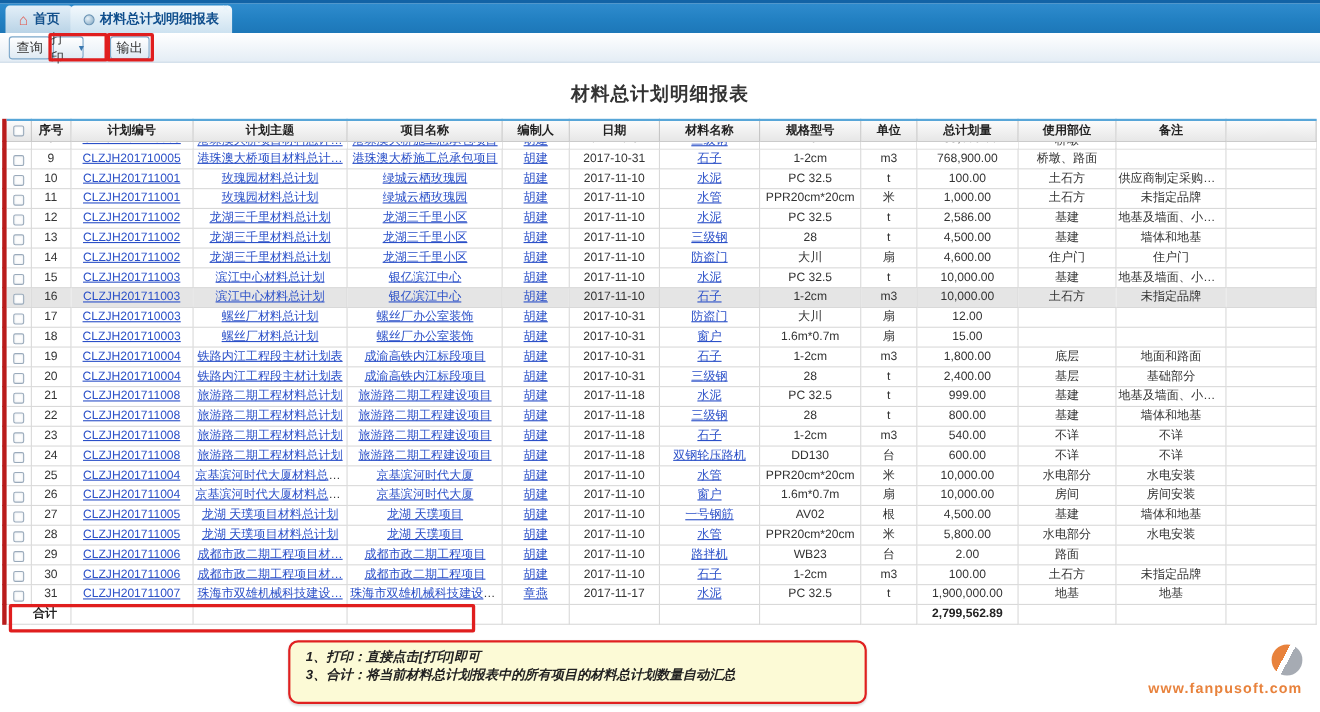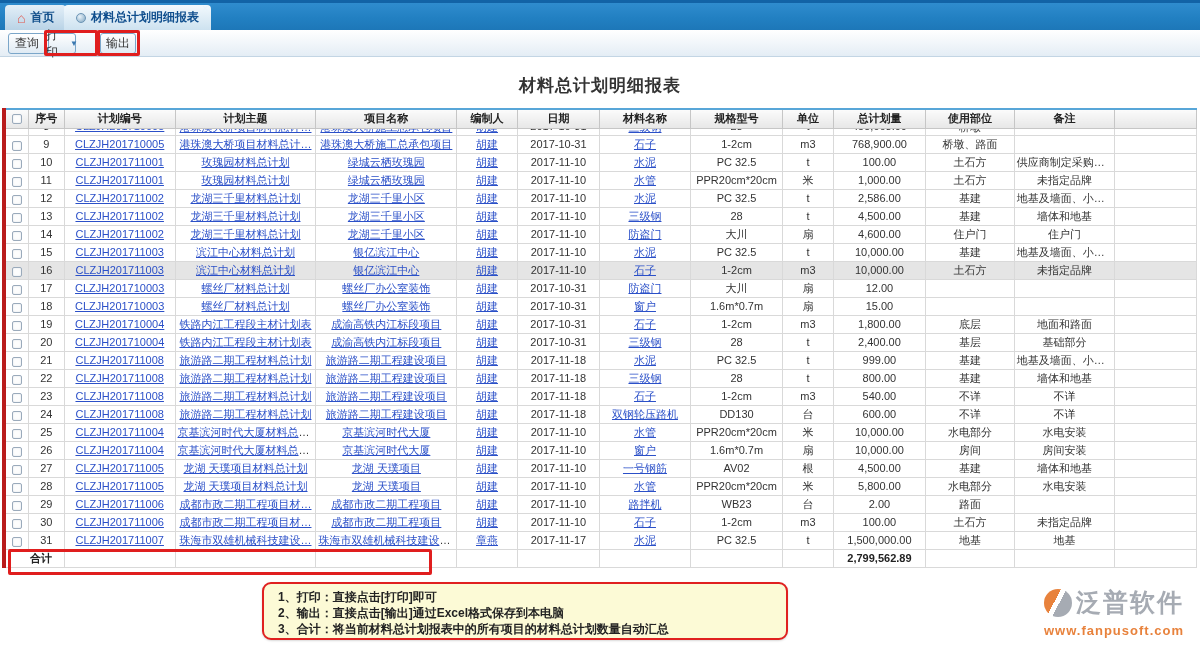--- a/index.html
+++ b/index.html
@@ -60,21 +60,21 @@
   th .cb { margin-top:0; }
   tr.clip td { height:7px; line-height:normal; position:relative; padding:0; }
   tr.clip td .clip-inner { position:absolute; top:-9px; left:0; right:0; text-align:center;
     font-size:11px; white-space:nowrap; overflow:hidden; }
   .total-row td { font-weight:bold; color:#222; }
   .total-label { text-align:right; padding-left:14px !important; }
 
   
   .notebox { position:absolute; left:262px; top:582px; width:526px; height:58px;
     background:#fcfad6; border:2px solid #e02020; border-radius:9px;
-    padding:5px 14px 0; box-shadow:0 1px 2px rgba(0,0,0,.15); }
+    padding:5px 14px 0; box-shadow:0 1px 2px rgba(0,0,0,.15);font-style:italic; }
   .notebox .line { font-size:12px; font-weight:bold; color:#222; line-height:16px;
     white-space:nowrap; }
 
   
   .brand { position:absolute; right:16px; top:586px; text-align:center; }
   .brand-row { display:flex; align-items:center; gap:4px; justify-content:flex-end; }
   .brand-icon { width:28px; height:28px; border-radius:50%;
     background:linear-gradient(118deg,#e8823c 40%,#ffffff 40% 53%,#a6abb3 53%); }
   .brand-name { font-size:25px; font-weight:bold; color:#a6abb3; letter-spacing:2px; }
   .brand-site { font-size:13px; font-weight:bold; color:#e8823c; margin-top:4px; letter-spacing:1px; }
@@ -595,21 +595,21 @@
           </td>
           <td>31</td>
           <td><span class="lk">CLZJH201711007</span></td>
           <td><span class="lk">珠海市双雄机械科技建设…</span></td>
           <td><span class="lk">珠海市双雄机械科技建设项目</span></td>
           <td><span class="lk">章燕</span></td>
           <td>2017-11-17</td>
           <td><span class="lk">水泥</span></td>
           <td>PC 32.5</td>
           <td>t</td>
-          <td>1,500,000.00</td>
+          <td>1,900,000.00</td>
           <td>地基</td>
           <td>地基</td>
           <td></td>
         </tr>
       </tbody>
     <tfoot>
       <tr class="total-row">
         <td colspan="2" class="total-label">合计</td>
         <td></td>
           <td></td>
@@ -622,25 +622,23 @@
         <td>2,799,562.89</td>
         <td></td>
           <td></td>
         <td></td>
       </tr>
     </tfoot>
   </table>
 
   <div class="notebox">
     <div class="line">1、打印：直接点击[打印]即可</div>
-    <div class="line">2、输出：直接点击[输出]通过Excel格式保存到本电脑</div>
     <div class="line">3、合计：将当前材料总计划报表中的所有项目的材料总计划数量自动汇总</div>
   </div>
 
   <div class="brand">
     <div class="brand-row">
       <span class="brand-icon"></span>
-      <span class="brand-name">泛普软件</span>
     </div>
     <div class="brand-site">www.fanpusoft.com</div>
   </div>
 
 </div>
 
 </body></html>

